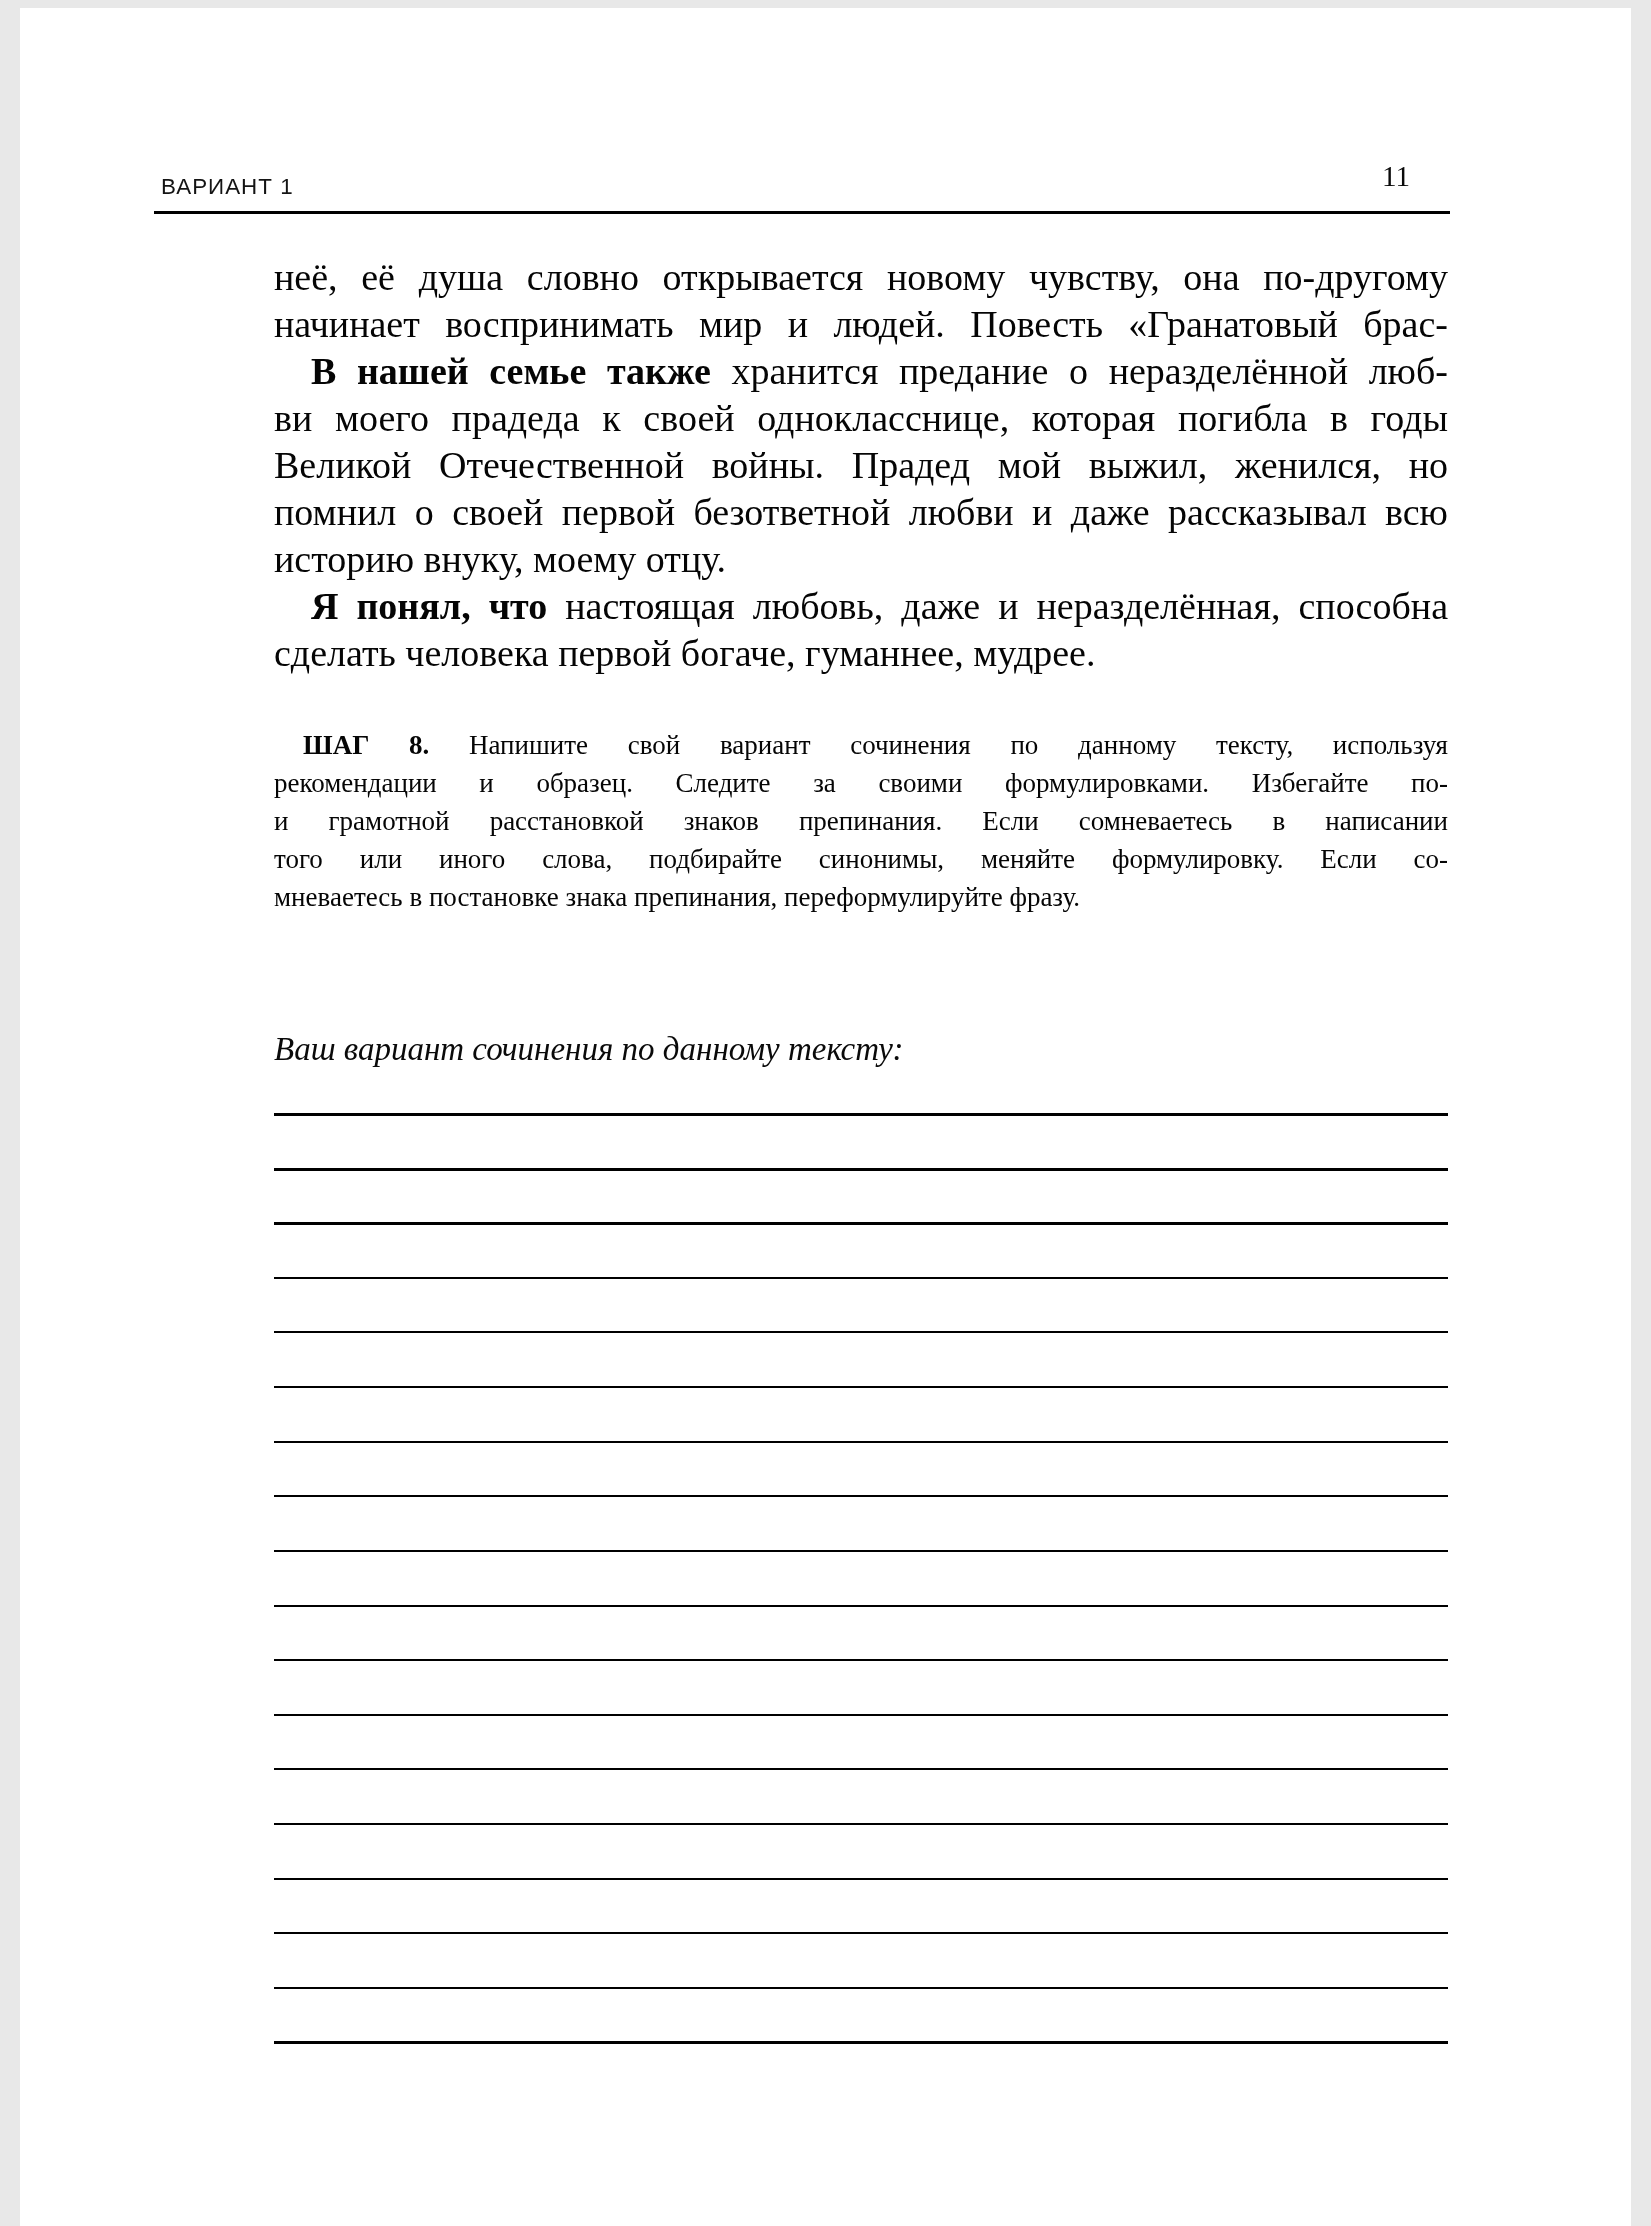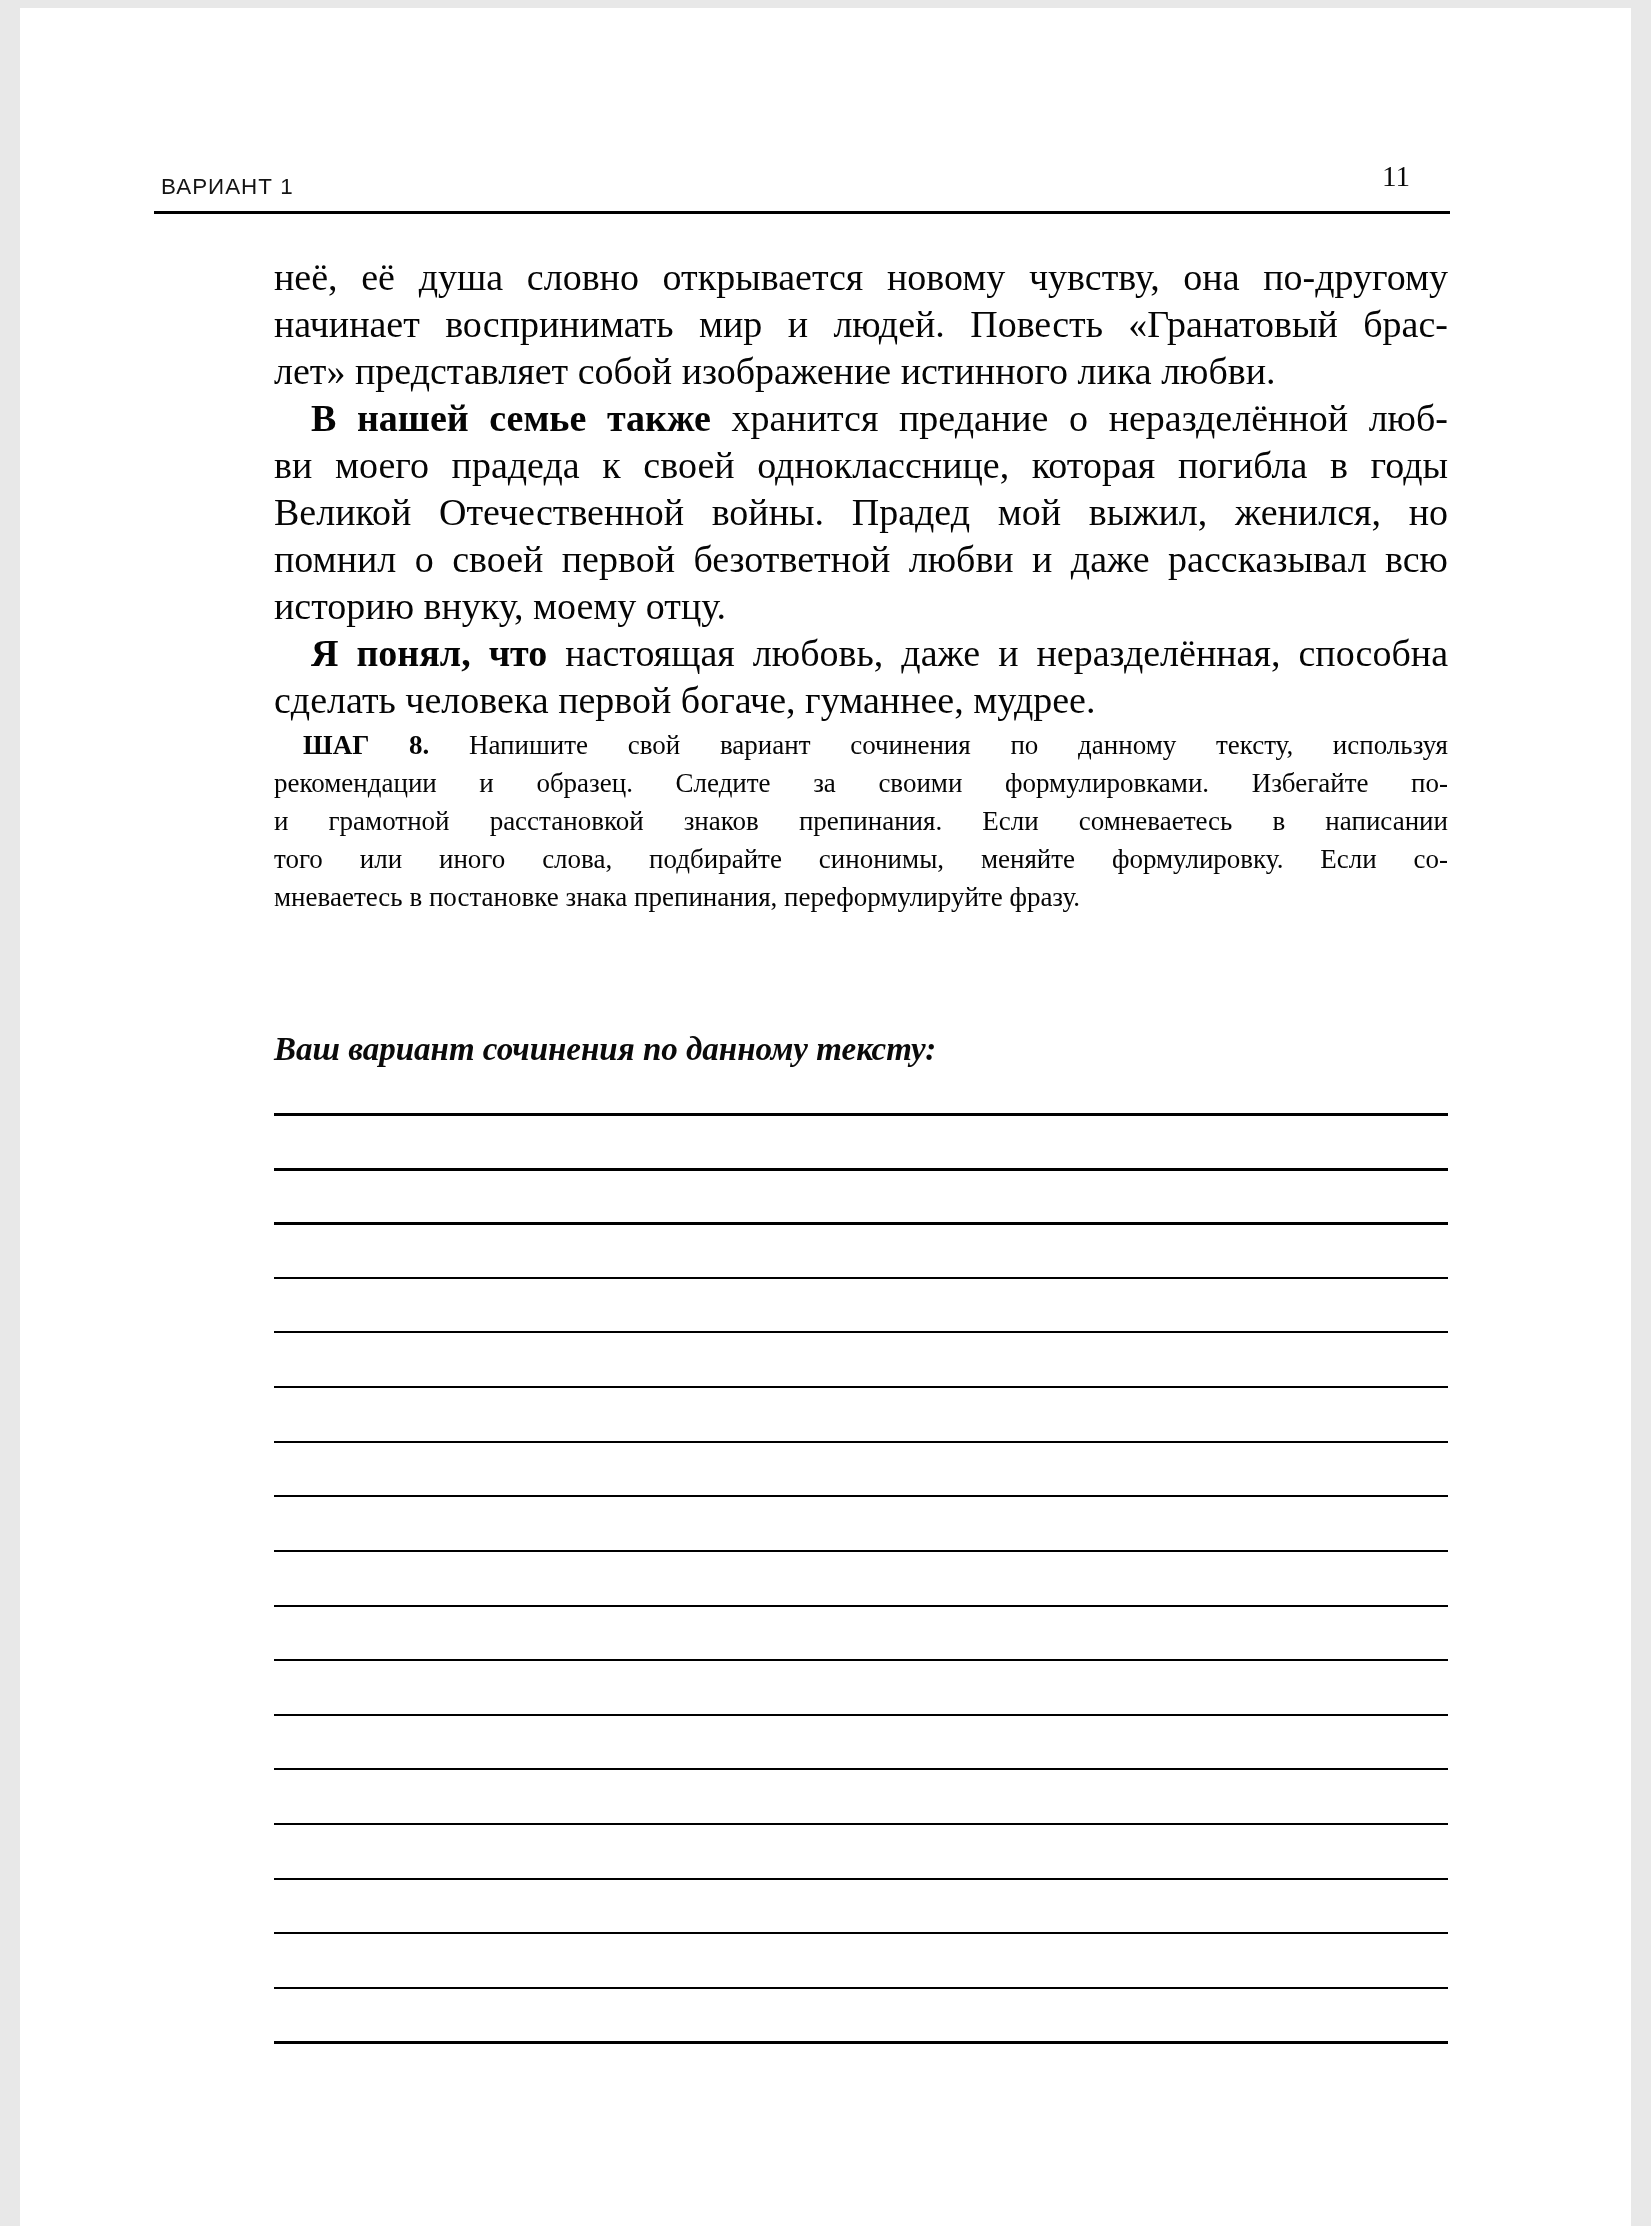--- a/index.html
+++ b/index.html
@@ -58,21 +58,21 @@
   .tline { text-align: justify; text-align-last: justify; white-space: normal; }
   .tline.tlast { text-align-last: left; }
   .essay-text .tline.tindent { text-indent: 37px; }
   .step-text  .tline.tindent { text-indent: 29px; }
   .tline b { font-weight: bold; }
   .essay-prompt {
     position: absolute;
     left: 254px;
     top: 1022px;
     font-size: 33px;
-    font-weight: bold;
+    font-weight: normal;
     font-style: italic;
     line-height: 1.2;
     color: #0a0a0a;
   }
   .writing-area {
     position: absolute;
     left: 254px;
     top: 1105px;
     width: 1174px;
     height: 932px;
@@ -94,21 +94,20 @@
   <div class="variant-label">ВАРИАНТ 1</div>
 
   <div class="page-number">11</div>
 
   <div class="header-rule"></div>
 
   <div class="essay-text">
     <div>
         <div class="tline">неё, её душа словно открывается новому чувству, она по-другому</div>
         <div class="tline">начинает воспринимать мир и людей. Повесть «Гранатовый брас-</div>
-        <div class="tline tlast">лет» представляет собой изображение истинного лика любви.</div>
       </div>
     <div>
         <div class="tline tindent"><b>В нашей семье также</b> хранится предание о неразделённой люб-</div>
         <div class="tline">ви моего прадеда к своей однокласснице, которая погибла в годы</div>
         <div class="tline">Великой Отечественной войны. Прадед мой выжил, женился, но</div>
         <div class="tline">помнил о своей первой безответной любви и даже рассказывал всю</div>
         <div class="tline tlast">историю внуку, моему отцу.</div>
       </div>
     <div>
         <div class="tline tindent"><b>Я понял, что</b> настоящая любовь, даже и неразделённая, способна</div>

